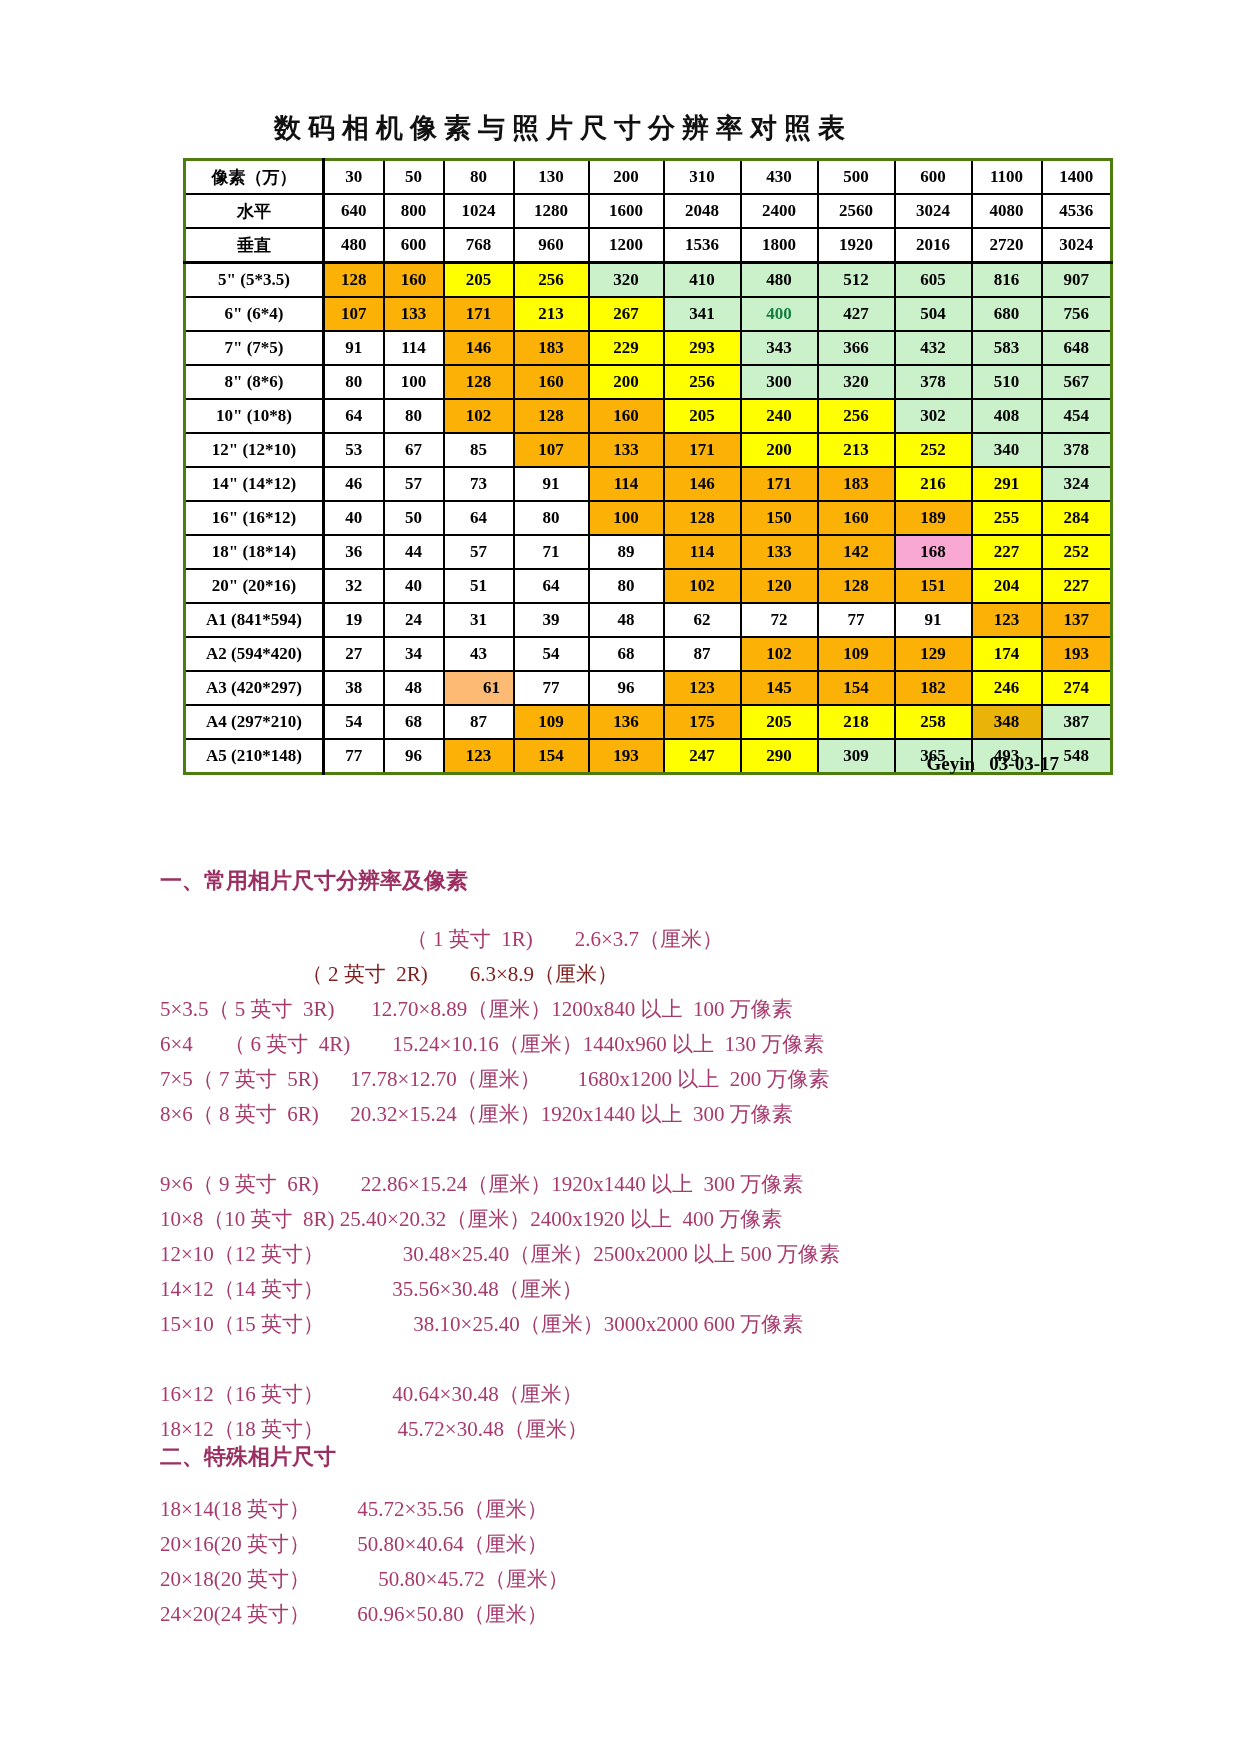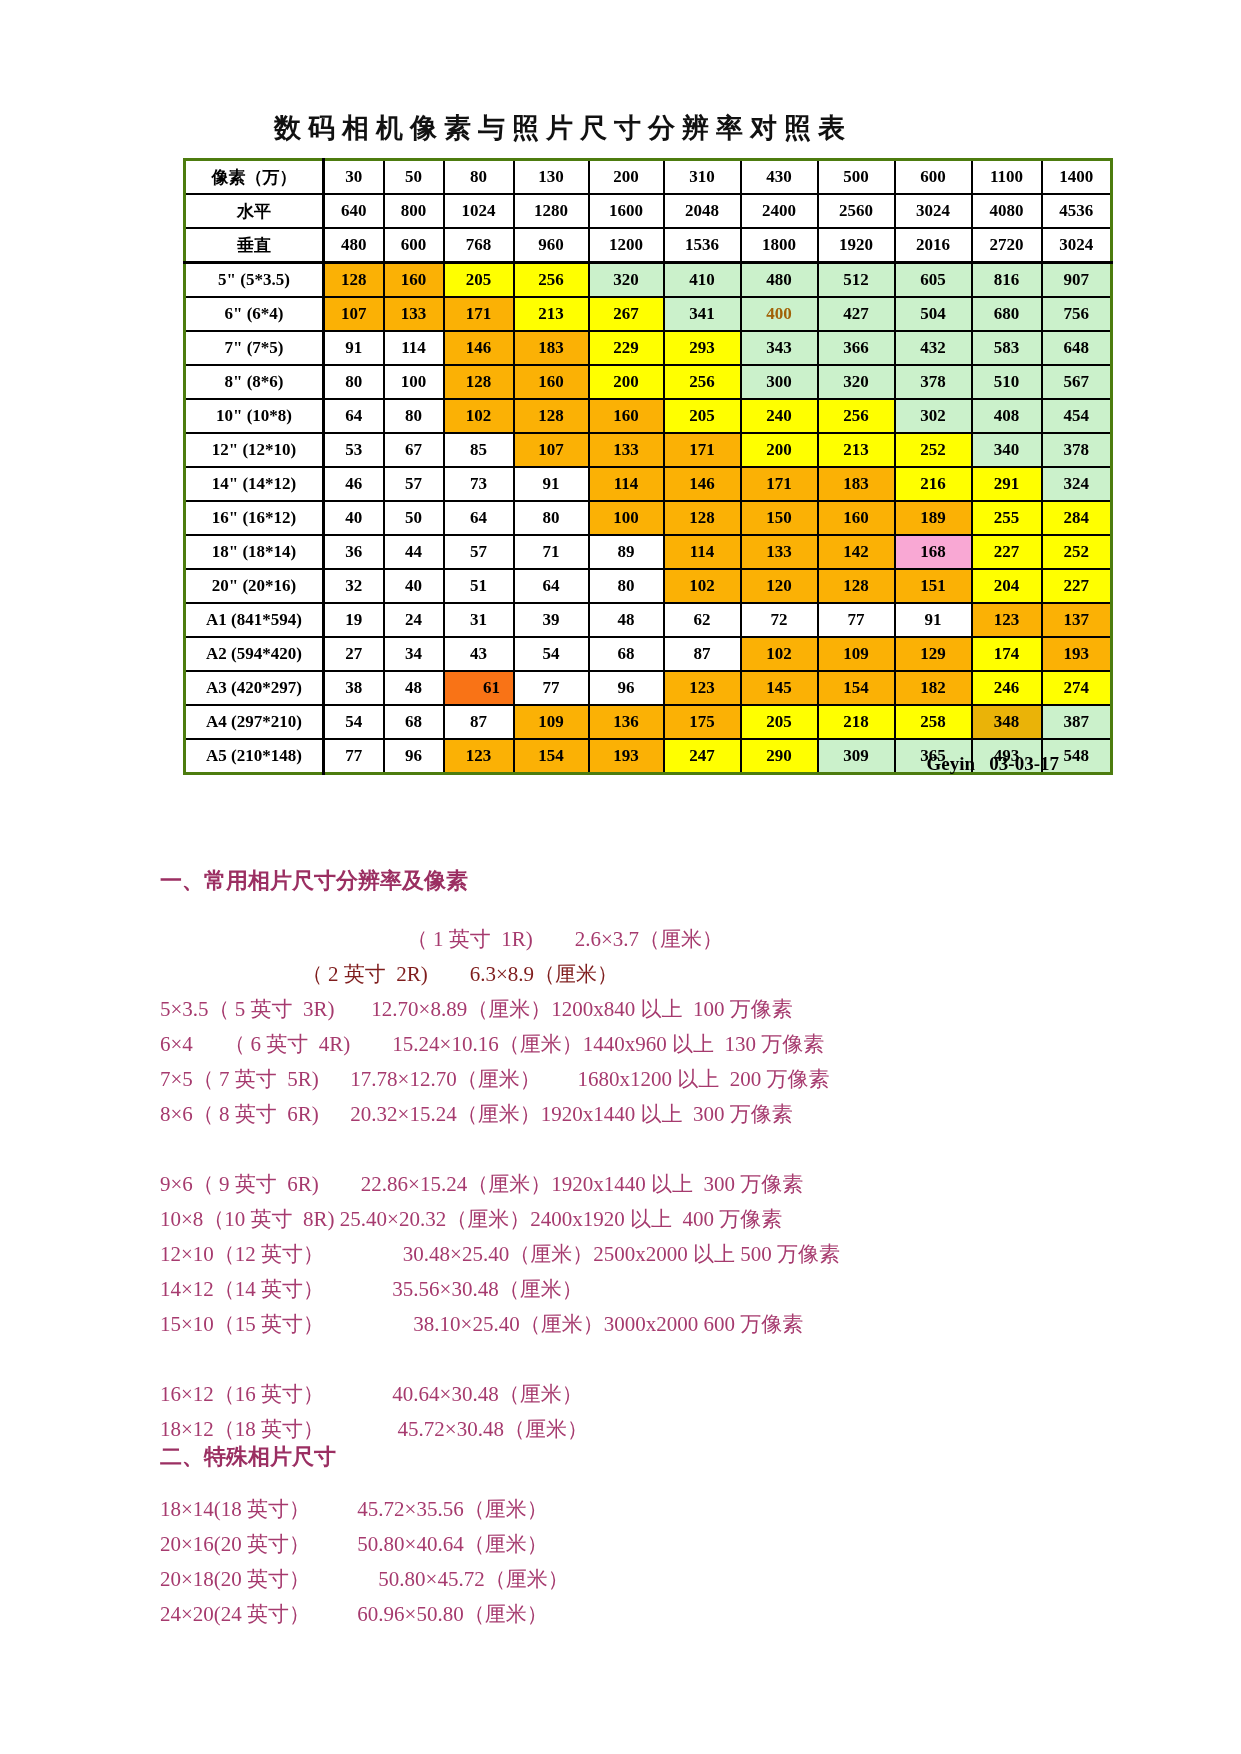--- a/index.html
+++ b/index.html
@@ -102,21 +102,21 @@
           <td style="background: rgb(203, 241, 203); color: rgb(0, 0, 0);">907</td>
         </tr>
         <tr>
           <td class="label" style="background: rgb(255, 255, 255); color: rgb(0, 0, 0);">6" (6*4)</td>
           <td style="background: rgb(251, 177, 5); color: rgb(0, 0, 0);">107</td>
           <td style="background: rgb(251, 177, 5); color: rgb(0, 0, 0);">133</td>
           <td style="background: rgb(251, 177, 5); color: rgb(0, 0, 0);">171</td>
           <td style="background: rgb(255, 255, 0); color: rgb(0, 0, 0);">213</td>
           <td style="background: rgb(255, 255, 0); color: rgb(0, 0, 0);">267</td>
           <td style="background: rgb(203, 241, 203); color: rgb(0, 0, 0);">341</td>
-          <td style="background: rgb(203, 241, 203); color: #a16207;">400</td>
+          <td style="background: rgb(203, 241, 203); color: #15803d;">400</td>
           <td style="background: rgb(203, 241, 203); color: rgb(0, 0, 0);">427</td>
           <td style="background: rgb(203, 241, 203); color: rgb(0, 0, 0);">504</td>
           <td style="background: rgb(203, 241, 203); color: rgb(0, 0, 0);">680</td>
           <td style="background: rgb(203, 241, 203); color: rgb(0, 0, 0);">756</td>
         </tr>
         <tr>
           <td class="label" style="background: rgb(255, 255, 255); color: rgb(0, 0, 0);">7" (7*5)</td>
           <td style="background: rgb(255, 255, 255); color: rgb(0, 0, 0);">91</td>
           <td style="background: rgb(255, 255, 255); color: rgb(0, 0, 0);">114</td>
           <td style="background: rgb(251, 177, 5); color: rgb(0, 0, 0);">146</td>
@@ -252,21 +252,21 @@
           <td style="background: rgb(251, 177, 5); color: rgb(0, 0, 0);">102</td>
           <td style="background: rgb(251, 177, 5); color: rgb(0, 0, 0);">109</td>
           <td style="background: rgb(251, 177, 5); color: rgb(0, 0, 0);">129</td>
           <td style="background: rgb(255, 255, 0); color: rgb(0, 0, 0);">174</td>
           <td style="background: rgb(251, 177, 5); color: rgb(0, 0, 0);">193</td>
         </tr>
         <tr>
           <td class="label" style="background: rgb(255, 255, 255); color: rgb(0, 0, 0);">A3 (420*297)</td>
           <td style="background: rgb(255, 255, 255); color: rgb(0, 0, 0);">38</td>
           <td style="background: rgb(255, 255, 255); color: rgb(0, 0, 0);">48</td>
-          <td style="background: #f97316; color: rgb(0, 0, 0); padding-left: 28px;">61</td>
+          <td style="background: #fdba74; color: rgb(0, 0, 0); padding-left: 28px;">61</td>
           <td style="background: rgb(255, 255, 255); color: rgb(0, 0, 0);">77</td>
           <td style="background: rgb(255, 255, 255); color: rgb(0, 0, 0);">96</td>
           <td style="background: rgb(251, 177, 5); color: rgb(0, 0, 0);">123</td>
           <td style="background: rgb(251, 177, 5); color: rgb(0, 0, 0);">145</td>
           <td style="background: rgb(251, 177, 5); color: rgb(0, 0, 0);">154</td>
           <td style="background: rgb(251, 177, 5); color: rgb(0, 0, 0);">182</td>
           <td style="background: rgb(255, 255, 0); color: rgb(0, 0, 0);">246</td>
           <td style="background: rgb(255, 255, 0); color: rgb(0, 0, 0);">274</td>
         </tr>
         <tr>

